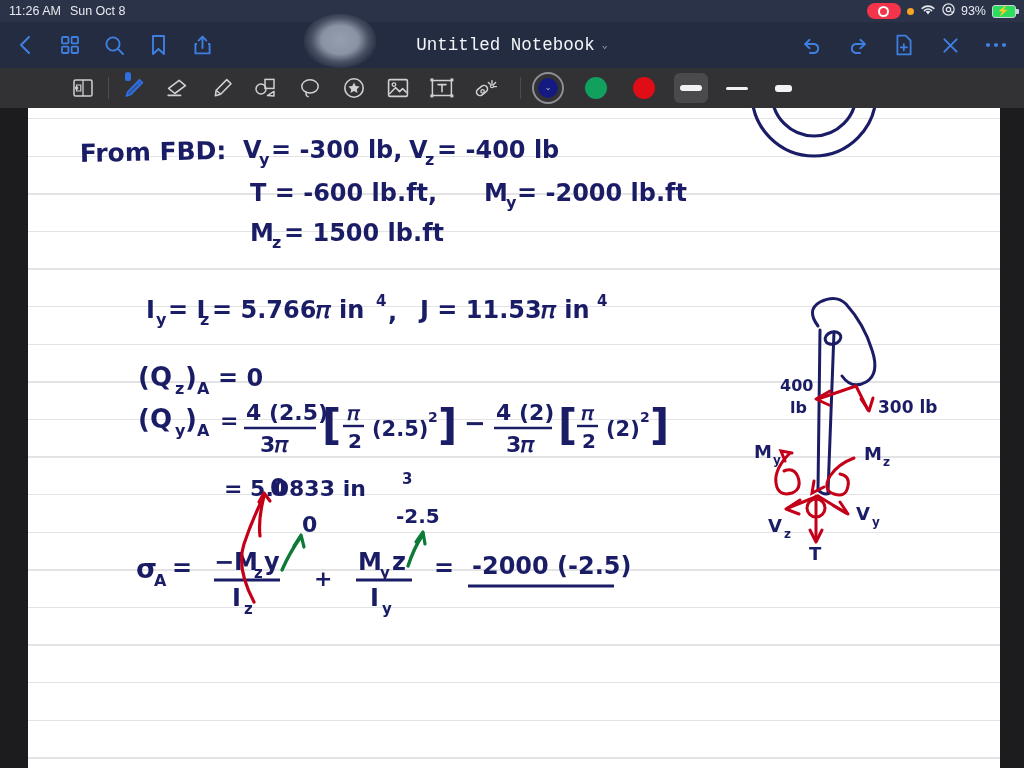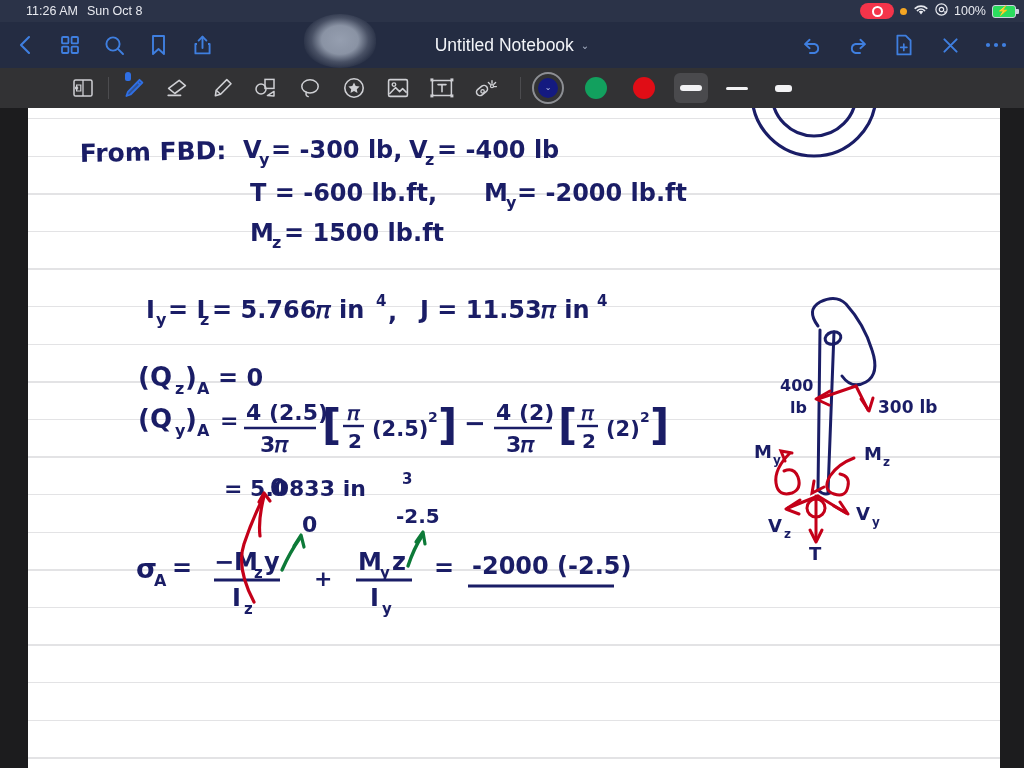--- a/index.html
+++ b/index.html
@@ -5,21 +5,21 @@
   * { margin:0; padding:0; box-sizing:border-box; }
   html,body{ width:1024px; height:768px; overflow:hidden; background:#1c1c1e;
              font-family:"Liberation Sans", sans-serif; }
 
   
   #status-bar{
     position:absolute; left:0; top:0; width:1024px; height:22px;
     background:#2b3348; color:#e8eaf0; font-size:12.5px;
     display:flex; align-items:center; z-index:30;
   }
-  #status-left{ display:flex; align-items:center; gap:9px; padding-left:9px;margin-left:17px; }
+  #status-left{ display:flex; align-items:center; gap:9px; padding-left:9px; }
   #status-right{ margin-left:auto; display:flex; align-items:center; gap:6px; padding-right:8px; }
   .rec-pill{ background:#f4344a; border-radius:9px; width:34px; height:16px;
              display:flex; align-items:center; justify-content:center; }
   .rec-pill .ring{ width:11px; height:11px; border-radius:50%; border:2px solid #fff; }
   .dot-orange{ width:7px; height:7px; border-radius:50%; background:#f5a623; }
   .battery{ width:24px; height:13px; border:1.3px solid #cdd3de; border-radius:3px;
             position:relative; background:#2cdd5e; display:flex; align-items:center; justify-content:center;}
   .battery:after{ content:""; position:absolute; right:-3.5px; top:3.5px; width:2.4px; height:5px;
                   background:#cdd3de; border-radius:0 1px 1px 0; }
   .bolt{ font-size:10px; color:#123; line-height:1; }
@@ -29,21 +29,21 @@
     position:absolute; left:0; top:22px; width:1024px; height:46px;
     background:#242c42; display:flex; align-items:center; z-index:20;
   }
   #header-left{ display:flex; align-items:center; gap:20px; padding-left:14px; }
   #header-right{ margin-left:auto; display:flex; align-items:center; gap:22px; padding-right:16px; }
   .hicon{ width:24px; height:24px; display:flex; align-items:center; justify-content:center;
           color:#3f7fe0; }
   .hicon svg{ display:block; }
   #notebook-title-wrap{
     position:absolute; left:0; right:0; top:0; height:46px;
-    display:flex; align-items:center; justify-content:center; gap:7px; pointer-events:none;
+    display:flex; align-items:center; justify-content:center; gap:7px; pointer-events:none;font-family:Liberation Mono, monospace;
   }
   #notebook-title{ color:#f2f4f8; font-size:17.5px; pointer-events:auto; }
   .chev{ color:#aab3c6; font-size:10px; pointer-events:auto; }
 
   
   #sensor-housing{
     position:absolute; left:304px; top:14px; width:72px; height:54px;
     background:radial-gradient(ellipse at 50% 48%, #9aa3b4 0%, #8e97a8 36%, #4a5266 56%, #2b3348 72%, #242c42 100%);
     border-radius:50%/46%; z-index:40; opacity:.96;
   }
@@ -103,21 +103,21 @@
           <path d="M4.4 7.6 A5.5 5.5 0 0 1 11.6 7.6" stroke="#e8eaf0" stroke-width="1.6" fill="none" stroke-linecap="round"></path>
         </svg>
     </span>
     <span>
       <svg width="13" height="13" viewBox="0 0 13 13">
           <circle cx="6.5" cy="6.5" r="5.6" stroke="#e8eaf0" stroke-width="1.2" fill="none"></circle>
           <circle cx="6.5" cy="6.5" r="2.2" stroke="#e8eaf0" stroke-width="1.2" fill="none"></circle>
           <path d="M9 9 h2.6" stroke="#e8eaf0" stroke-width="1.2"></path>
         </svg>
     </span>
-    <span>100%</span>
+    <span>93%</span>
     <span class="battery">
         <span class="bolt">⚡</span>
       </span>
   </div>
 </div>
 
 <div id="app-header">
   <div id="header-left">
     <span class="hicon">
       <svg width="20" height="22" viewBox="0 0 20 22">

